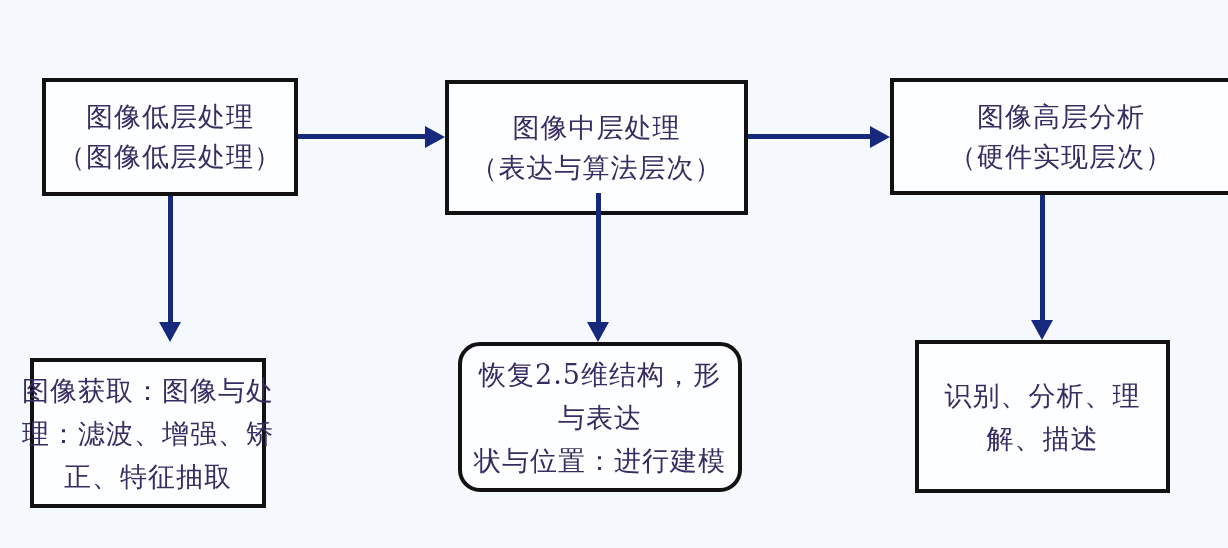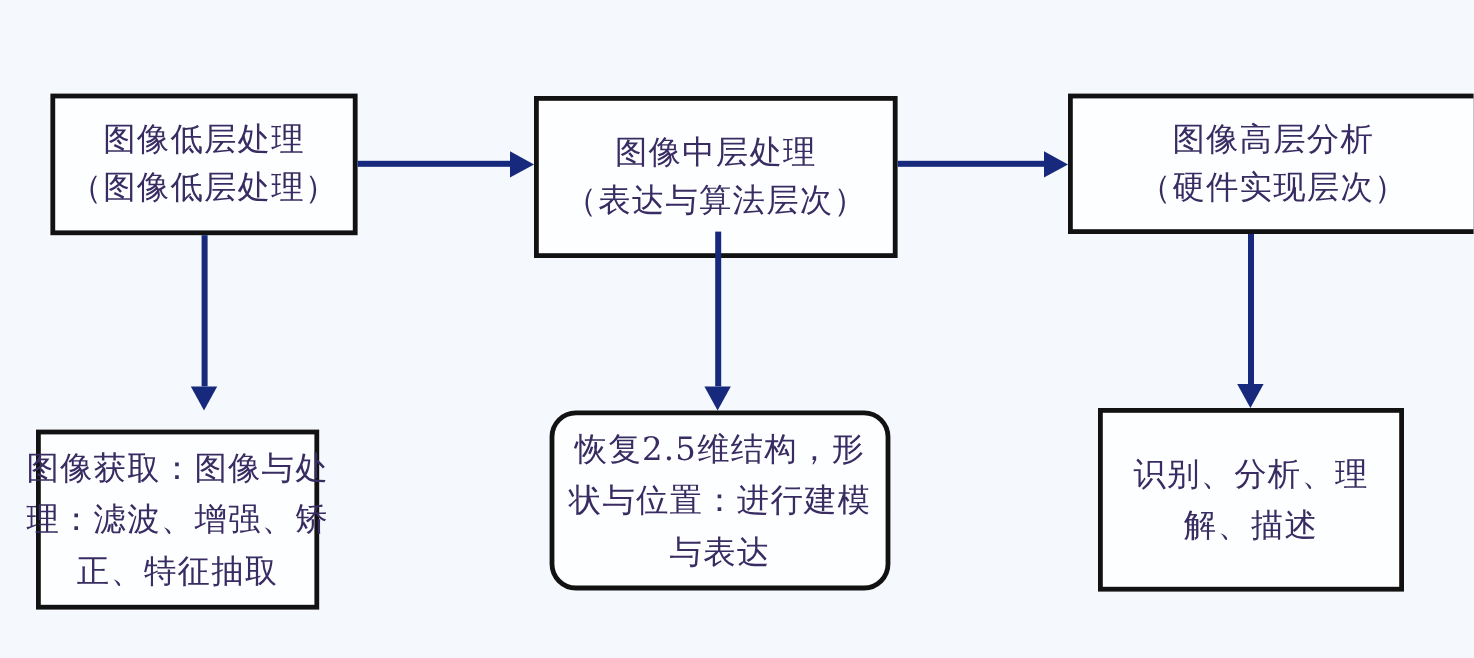--- a/index.html
+++ b/index.html
@@ -106,22 +106,22 @@
   </div>
 
   <div class="node bottom" id="box-acquire">
     <div class="line">图像获取：图像与处</div>
     <div class="line">理：滤波、增强、矫</div>
     <div class="line">正、特征抽取</div>
   </div>
 
   <div class="node bottom" id="box-recover">
     <div class="line">恢复2.5维结构，形</div>
+    <div class="line">与表达</div>
     <div class="line">状与位置：进行建模</div>
-    <div class="line">与表达</div>
   </div>
 
   <div class="node bottom" id="box-recognize">
     <div class="line">识别、分析、理</div>
     <div class="line">解、描述</div>
   </div>
 
   <div class="shaft-h" id="arrow-low-mid-shaft"></div>
   <div class="head-right" id="arrow-low-mid-head"></div>
 

